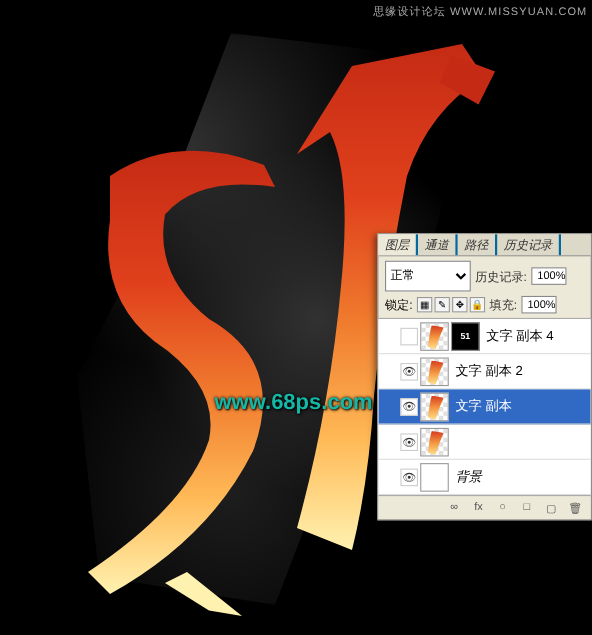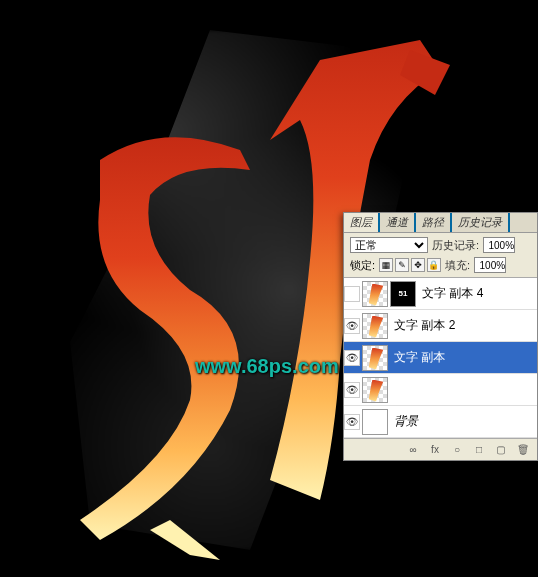--- a/index.html
+++ b/index.html
@@ -88,21 +88,21 @@
       border-bottom: 1px solid #aaa;
     }
     .control-row {
       display: flex;
       align-items: center;
       gap: 4px;
       font-size: 11px;
     }
     .blend-select {
       width: 78px;
-      height: 16px;
+      height: 28px;
       font-size: 11px;
       background: #fff;
       border: 1px solid #888;
     }
     .opacity-label, .fill-label {
       font-size: 11px;
       color: #333;
     }
     .percent-input {
       width: 32px;
@@ -129,21 +129,21 @@
     .layer-list {
       background: #fff;
       max-height: 240px;
       overflow-y: auto;
     }
     .layer-row {
       display: flex;
       align-items: center;
       border-bottom: 1px solid #ddd;
       height: 32px;
-      padding: 0 0;
+      padding: 0 20px;
       gap: 2px;
     }
     .layer-row.selected {
       background: #316ac5;
       color: #fff;
     }
     .visibility-toggle {
       width: 16px; height: 16px;
       border: 1px solid #ccc;
       background: #fff;
@@ -228,20 +228,21 @@
 
       <path d="M 60 140 Q 120 100 200 130 L 210 150 Q 140 140 110 175 Q 100 230 150 270 Q 220 310 190 390 Q 150 470 60 520 L 40 500 Q 130 440 150 380 Q 160 330 100 290 Q 50 250 60 180 Z" fill="url(#fireGrad)"></path>
 
       <path d="M 280 40 L 380 20 L 400 50 Q 350 80 330 140 Q 310 240 300 340 Q 295 420 280 480 L 230 460 Q 260 350 270 240 Q 280 140 260 100 L 230 120 Z" fill="url(#fireGrad)"></path>
 
       <path d="M 370 30 L 410 45 L 395 75 L 360 55 Z" fill="#c52b14"></path>
       <path d="M 130 500 L 180 540 L 150 535 L 110 510 Z" fill="#fff2b0"></path>
     </svg>
   </div>
 
+  <div class="top-watermark">思缘设计论坛  WWW.MISSYUAN.COM</div>
   <div class="center-watermark">www.68ps.com</div>
 
   <div class="layers-panel">
     <div class="panel-tabs">
       <div class="panel-tab active">图层</div>
       <div class="panel-tab">通道</div>
       <div class="panel-tab">路径</div>
       <div class="panel-tab">历史记录</div>
     </div>
 

